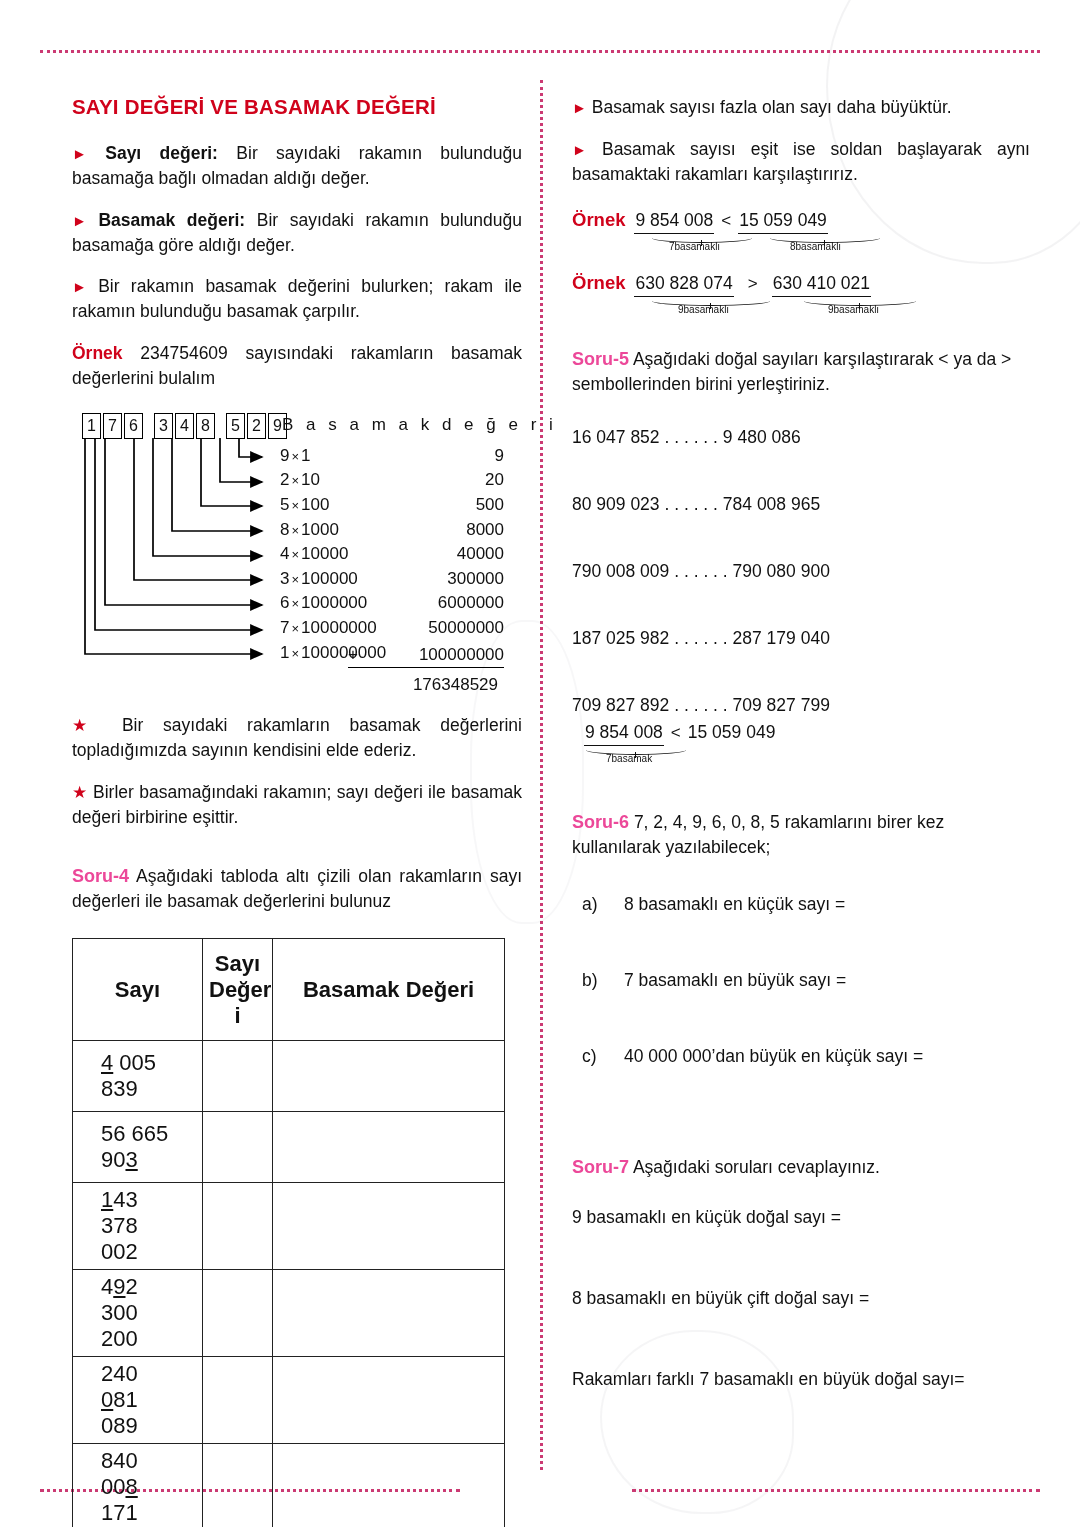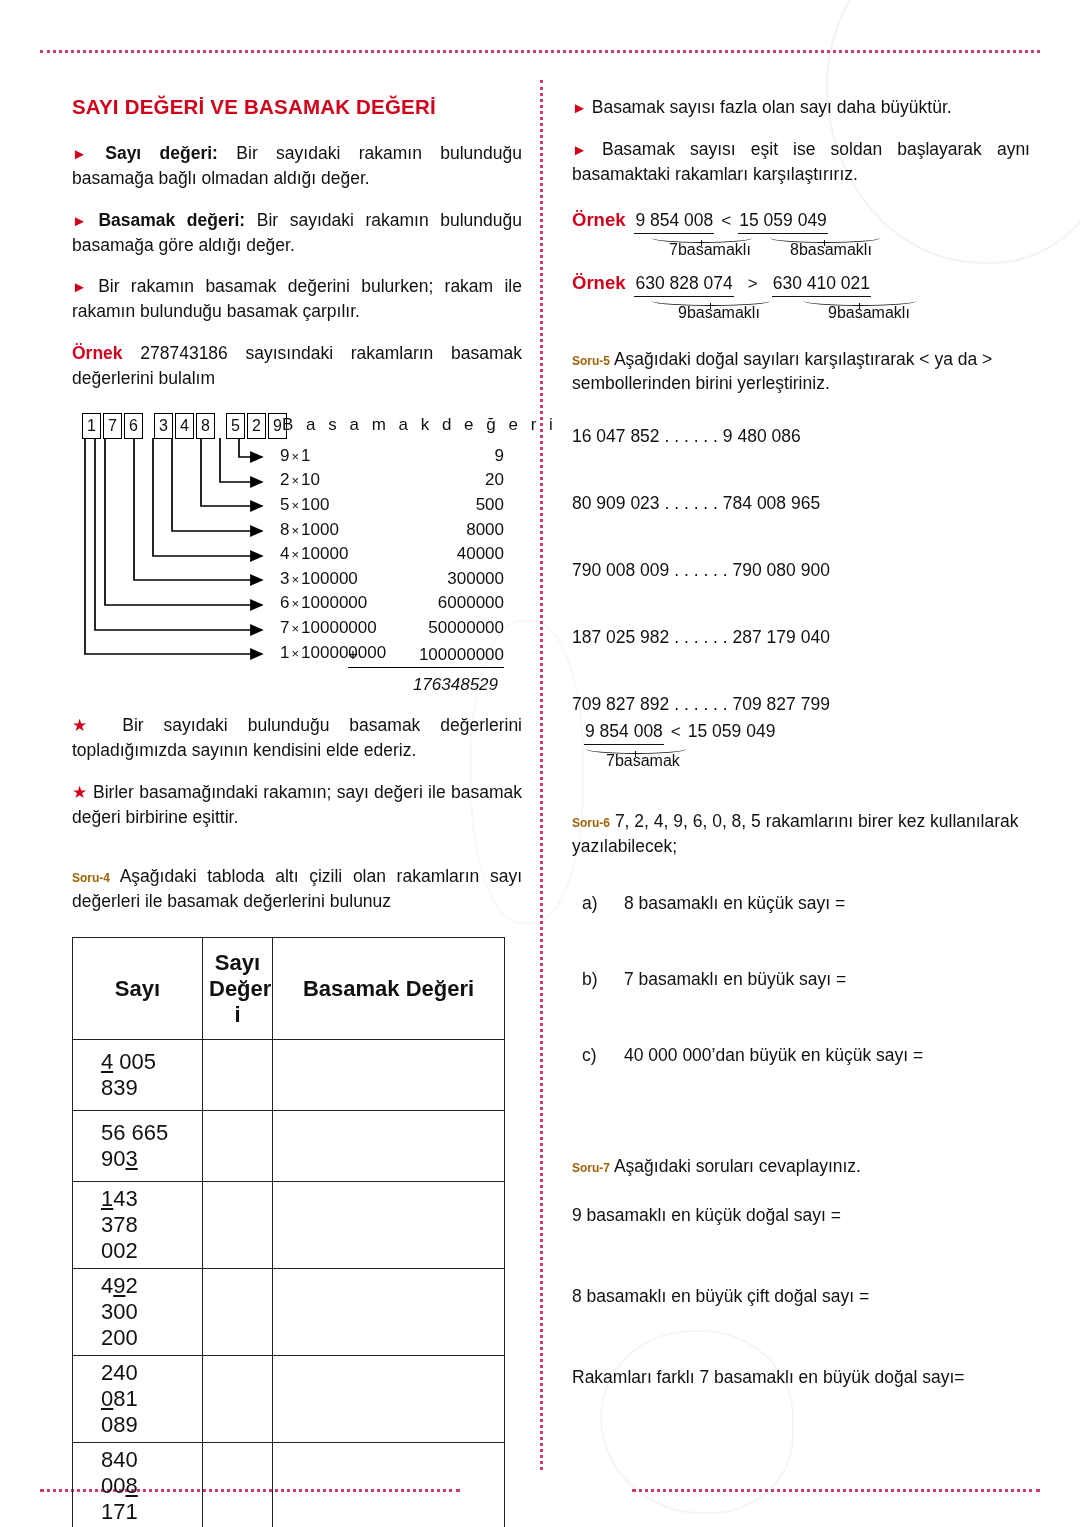--- a/index.html
+++ b/index.html
@@ -93,21 +93,21 @@
   #pv-values { position:absolute; left:300px; top:33px; width:132px; text-align:right; }
   .pvval { height:24.6px; font-size:17px; }
   #pv-plus {
     position:absolute; left:276px; top:232px;
     width:156px; font-size:17px; text-align:right;
     border-bottom:1.6px solid #000; padding-bottom:2px;
   }
   #pv-plus .plus-sign { float:left; }
   #pv-sum {
     position:absolute; left:276px; top:262px;
-    width:150px; font-size:17px; text-align:right;font-style:italic;
+    width:150px; font-size:17px; text-align:right;
   }
 
   
   table.sayi-table {
     border-collapse:collapse; margin-top:24px; width:432px;
     table-layout:fixed;
   }
   table.sayi-table th, table.sayi-table td {
     border:1.7px solid #222; font-size:22px;
   }
@@ -121,36 +121,36 @@
   table.sayi-table td { height:62px; padding:4px 28px; }
   td.num { text-align:left; }
   .u { text-decoration:underline; }
 
   
   .ornek-line { margin:0 0 4px 0; font-size:17.5px; display:flex; align-items:baseline; }
   .ornek-tag { color:#d0021b; font-weight:bold; margin-right:9px; font-size:18.5px; }
   .num-ul { border-bottom:1.4px solid #111; padding:0 1px 2px 1px; }
   .cmp { padding:0 7px; font-size:17px; }
   .brace-row { position:relative; height:20px; margin:0 0 12px 0; }
-  .brace-lbl { position:absolute; font-size:16px; top:3px; }
+  .brace-lbl { position:absolute; font-size:10px; top:3px; }
   .brace-arc {
     position:absolute; top:-5px; height:9px;
     border-bottom:1.3px solid #111;
     border-radius:0 0 50% 50%;
   }
   .brace-tick {
     position:absolute; top:2px; width:1.3px; height:6px; background:#111;
   }
 
   .q-line { font-size:17.5px; margin:0 0 46px 0; }
   .q-line.tight { margin-bottom:6px; }
   .abc { display:flex; font-size:17.5px; margin:0 0 55px 0; padding-left:10px; }
   .abc .lbl { width:42px; }
   .soru-head { font-size:17.5px; margin:0 0 18px 0; line-height:1.42; }
-  .soru-tag { color:#a16207; font-weight:bold; font-size:12px; }
+  .soru-tag { color:#ec4899; font-weight:bold; font-size:18px; }
 </style>
 </head>
 <body>
 
 <div class="page">
 
   <div id="watermark"></div>
   <div id="watermark2"></div>
   <div id="watermark3"></div>
 
@@ -172,21 +172,21 @@
       <span class="tri">►</span>
       <span class="b">Basamak değeri:</span><span> Bir sayıdaki rakamın bulunduğu basamağa göre aldığı değer.</span>
     </p>
 
     <p class="para">
       <span class="tri">►</span>
       <span>Bir rakamın basamak değerini bulurken; rakam ile rakamın bulunduğu basamak çarpılır.</span>
     </p>
 
     <p class="para">
-      <span class="red-label">Örnek</span><span> 278743186 sayısındaki rakamların basamak değerlerini bulalım</span>
+      <span class="red-label">Örnek</span><span> 234754609 sayısındaki rakamların basamak değerlerini bulalım</span>
     </p>
 
     <div id="pv-wrap">
 
       <div id="pv-digits">
         <span class="dgroup">
           <span class="dbox">1</span>
           <span class="dbox">7</span>
           <span class="dbox">6</span>
         </span>
@@ -255,21 +255,21 @@
 
       <div id="pv-plus">
         <span class="plus-sign">+</span><span>100000000</span>
       </div>
 
       <div id="pv-sum">176348529</div>
     </div>
 
     <p class="para">
       <span class="star">★</span>
-      <span>Bir sayıdaki bulunduğu basamak değerlerini topladığımızda sayının kendisini elde ederiz.</span>
+      <span>Bir sayıdaki rakamların basamak değerlerini topladığımızda sayının kendisini elde ederiz.</span>
     </p>
 
     <p class="para">
       <span class="star">★</span>
       <span>Birler basamağındaki rakamın; sayı değeri ile basamak değeri birbirine eşittir.</span>
     </p>
 
     <p class="para" style="margin-top:34px;">
       <span class="soru-tag">Soru-4</span><span> Aşağıdaki tabloda altı çizili olan rakamların sayı değerleri  ile basamak değerlerini bulunuz</span>
     </p>

